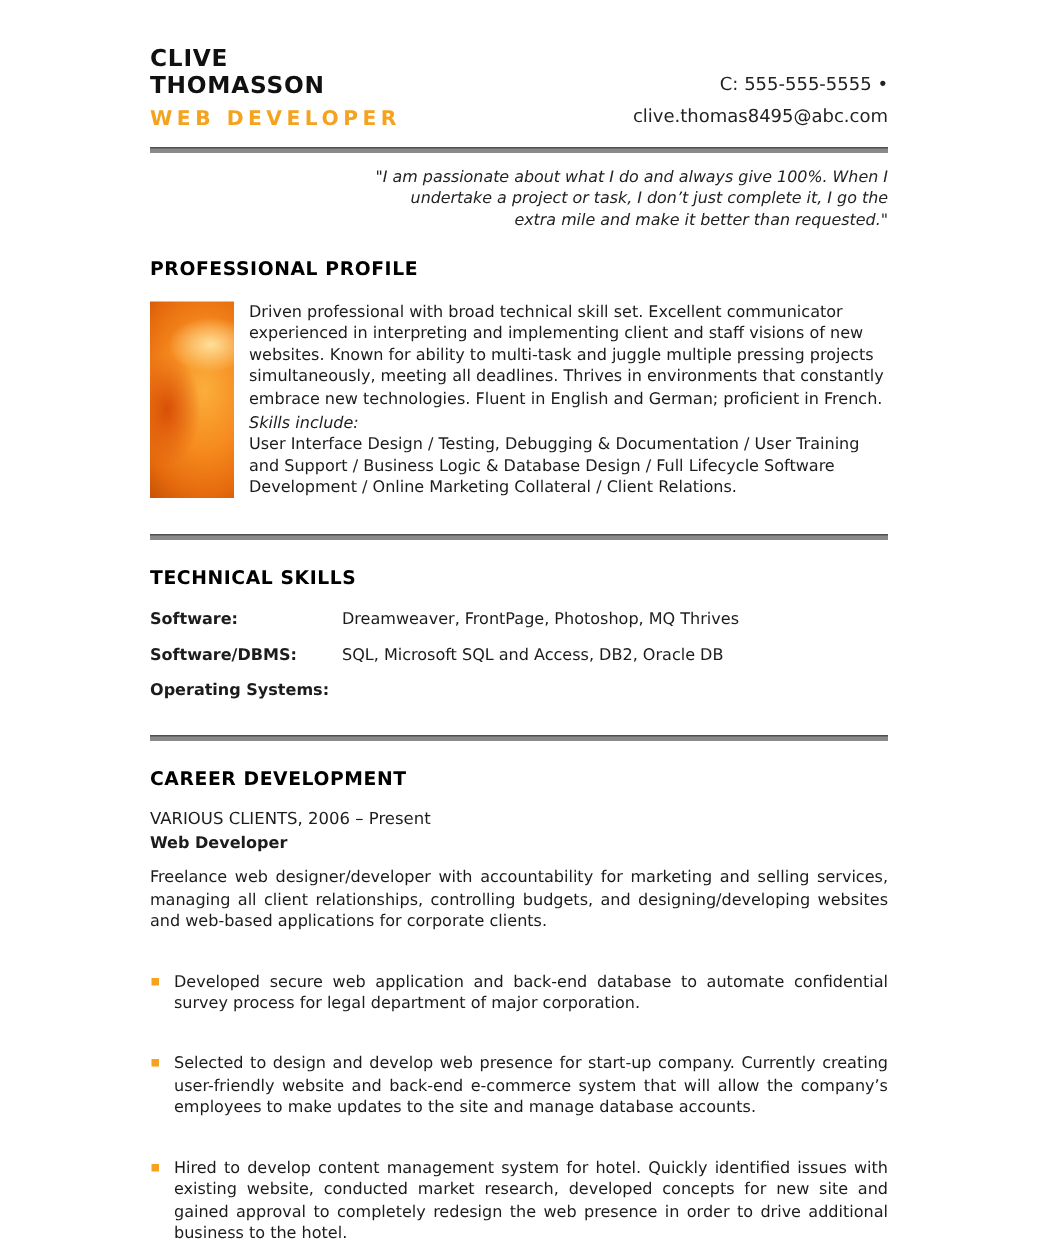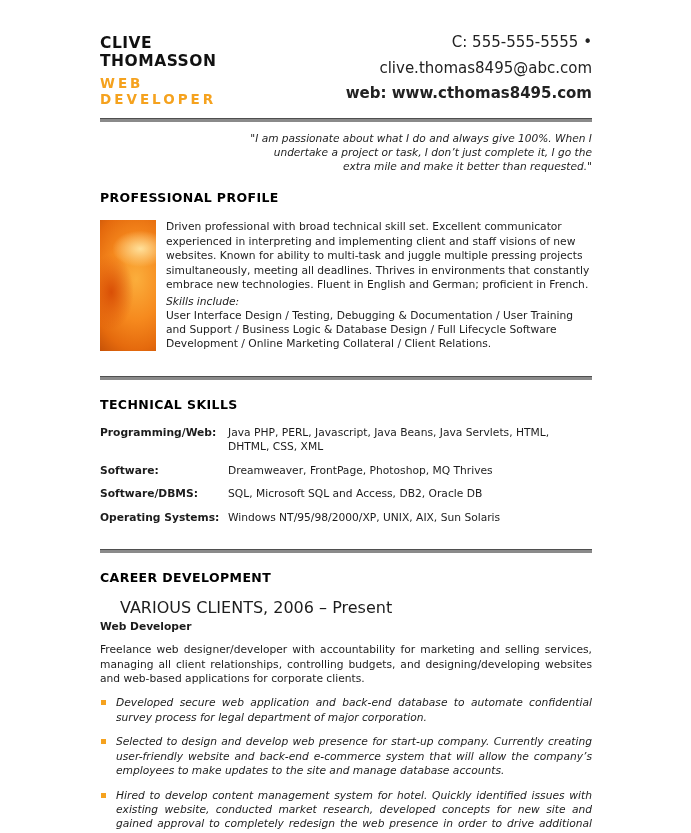--- a/index.html
+++ b/index.html
@@ -11,21 +11,21 @@
     font-family: "DejaVu Sans", "Liberation Sans", sans-serif;
     color: #1c1c1c;
     position: relative;
     padding: 30px 99px 110px 100px;
   }
 
   
   .header { display: flex; justify-content: space-between; align-items: flex-end; gap: 45px; }
   .name { font-size: 15.5px; font-weight: bold; color: #111; letter-spacing: 0.5px; }
   .title { font-size: 13.5px; font-weight: bold; color: #f5a21e; letter-spacing: 3px; margin-top: 5px; }
-  .contact { text-align: right; font-size: 15px; line-height: 1.7; color: #222; }
+  .contact { text-align: right; font-size: 12px; line-height: 1.7; color: #222; }
   .contact .web { font-weight: bold; }
 
   .divider {
     height: 4px;
     background: #8a8a8a;
     border-top: 1.5px solid #4f4f4f;
   }
   .divider.hdr { margin-top: 11px; }
   .divider.sect { margin-top: 24px; }
 
@@ -66,45 +66,44 @@
   .skills-label { font-style: italic; margin-top: 2px; font-size: 10.7px; }
   .skills-body { margin-top: 1px; }
 
   
   .skills-table { margin-top: 14px; }
   .skills-row { display: flex; margin-bottom: 9px; }
   .skills-row .lbl { flex: 0 0 128px; font-weight: bold; font-size: 10.7px; }
   .skills-row .val { flex: 1; font-size: 10.7px; line-height: 1.35; }
 
   
-  .employer { font-size: 16px; margin-top: 13px; margin-left: 20px; }
+  .employer { font-size: 11px; margin-top: 13px; }
   .job-title { font-size: 10.7px; font-weight: bold; margin-top: 3px; }
   .job-summary { margin-top: 10px; text-align: justify; }
-  .bullet { display: flex; margin-top: 10px; font-style: italic; }
+  .bullet { display: flex; margin-top: 26px; }
   .bullet .sq {
     flex: 0 0 5px;
     width: 5px; height: 5px;
     background: #f5a21e;
     margin: 4px 10px 0 1px;
   }
   .bullet .btxt { flex: 1; text-align: justify; }
 </style>
 </head>
 <body>
 
 <div class="page">
 
   <div class="header">
     <div>
       <div class="name">CLIVE THOMASSON</div>
       <div class="title">WEB DEVELOPER</div>
     </div>
     <div class="contact">
       <div>C: 555-555-5555 • clive.thomas8495@abc.com</div>
-      <div class="web">web: www.cthomas8495.com</div>
     </div>
   </div>
 
   <div class="divider hdr"></div>
 
   <div class="quote">"I am passionate about what I do and always give 100%. When I undertake a project or task, I don’t just complete it, I go the extra mile and make it better than requested."</div>
 
   <div class="section-heading">PROFESSIONAL PROFILE</div>
   <div class="profile-row">
     <div class="flower"></div>
@@ -113,34 +112,29 @@
       <div class="skills-label">Skills include:</div>
       <div class="body-text skills-body">User Interface Design / Testing, Debugging &amp; Documentation / User Training and Support /  Business Logic &amp; Database Design / Full Lifecycle Software Development / Online Marketing Collateral / Client Relations.</div>
     </div>
   </div>
 
   <div class="divider sect"></div>
 
   <div class="section-heading">TECHNICAL SKILLS</div>
   <div class="skills-table">
     <div class="skills-row">
-      <div class="lbl">Programming/Web:</div>
-      <div class="val">Java PHP, PERL, Javascript, Java Beans, Java Servlets, HTML, DHTML, CSS, XML</div>
-    </div>
-    <div class="skills-row">
       <div class="lbl">Software:</div>
       <div class="val">Dreamweaver, FrontPage, Photoshop, MQ Thrives</div>
     </div>
     <div class="skills-row">
       <div class="lbl">Software/DBMS:</div>
       <div class="val">SQL, Microsoft SQL and Access, DB2, Oracle DB</div>
     </div>
     <div class="skills-row">
       <div class="lbl">Operating Systems:</div>
-      <div class="val">Windows NT/95/98/2000/XP, UNIX, AIX, Sun Solaris</div>
     </div>
   </div>
 
   <div class="divider sect"></div>
 
   <div class="section-heading">CAREER DEVELOPMENT</div>
 
   <div>
     <div class="employer">VARIOUS CLIENTS, 2006 – Present</div>
     <div class="job-title">Web Developer</div>

